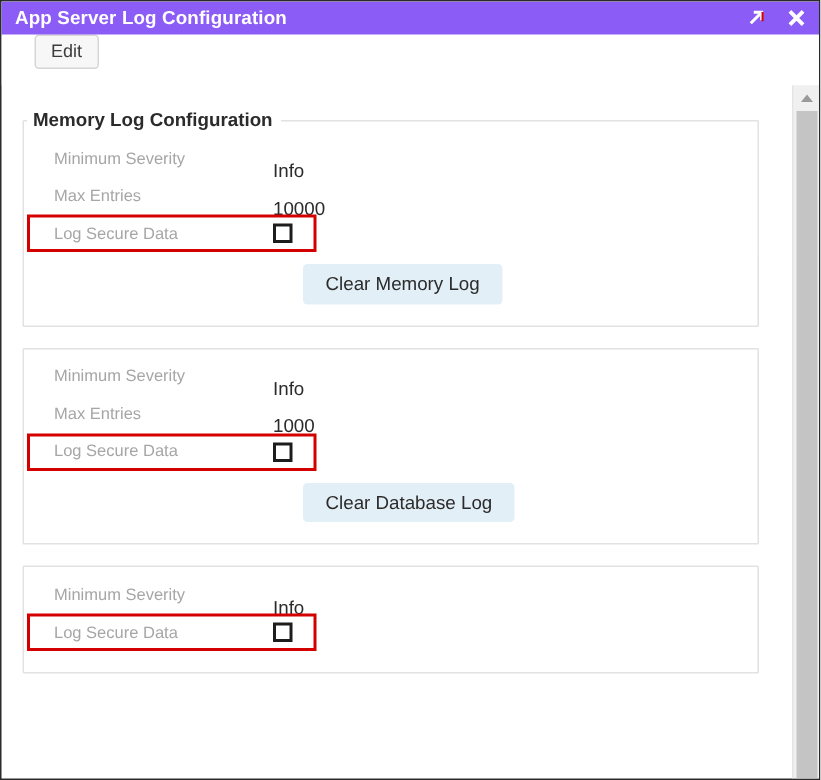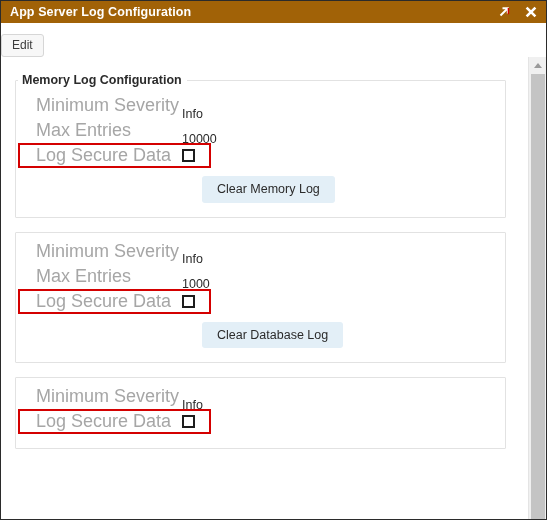--- a/index.html
+++ b/index.html
@@ -16,21 +16,21 @@
     height: 520px;
     box-sizing: border-box;
     background: #ffffff;
     border: 1px solid #2b2b2b;
     overflow: hidden;
   }
   
   .titlebar {
     position: relative;
     height: 22px;
-    background: #a16207;
+    background: #8b5cf6;
     display: flex;
     align-items: center;
     padding: 0 8px 0 9px;
     box-sizing: border-box;
   }
   .titlebar-text {
     color: #ffffff;
     font-size: 12.5px;
     font-weight: bold;
     letter-spacing: 0.1px;
@@ -47,22 +47,22 @@
     width: 14px;
     height: 14px;
     display: block;
     cursor: pointer;
   }
   
   .toolbar {
     height: 34px;
     background: #ffffff;
     display: flex;
-    align-items: flex-end;
-    padding-left: 0;
+    align-items: flex-start;
+    padding-left: 22px;
     box-sizing: border-box;
   }
   .edit-btn {
     font-family: "Liberation Sans", sans-serif;
     font-size: 12px;
     color: #3c3c3c;
     background: #f7f7f7;
     border: 1px solid #d6d6d6;
     border-radius: 3px;
     padding: 4px 10px 5px 10px;
@@ -132,21 +132,21 @@
   .section-body {
     padding: 6px 0 14px 20px;
   }
   .row {
     display: flex;
     align-items: center;
     height: 25px;
   }
   .row-label {
     width: 146px;
-    font-size: 18px;
+    font-size: 11px;
     color: #a6a6a6;
     flex: 0 0 146px;
   }
   .row-value {
     font-size: 12.5px;
     color: #2b2b2b;
     margin-top: 16px;
   }
   
   .row.highlight {

